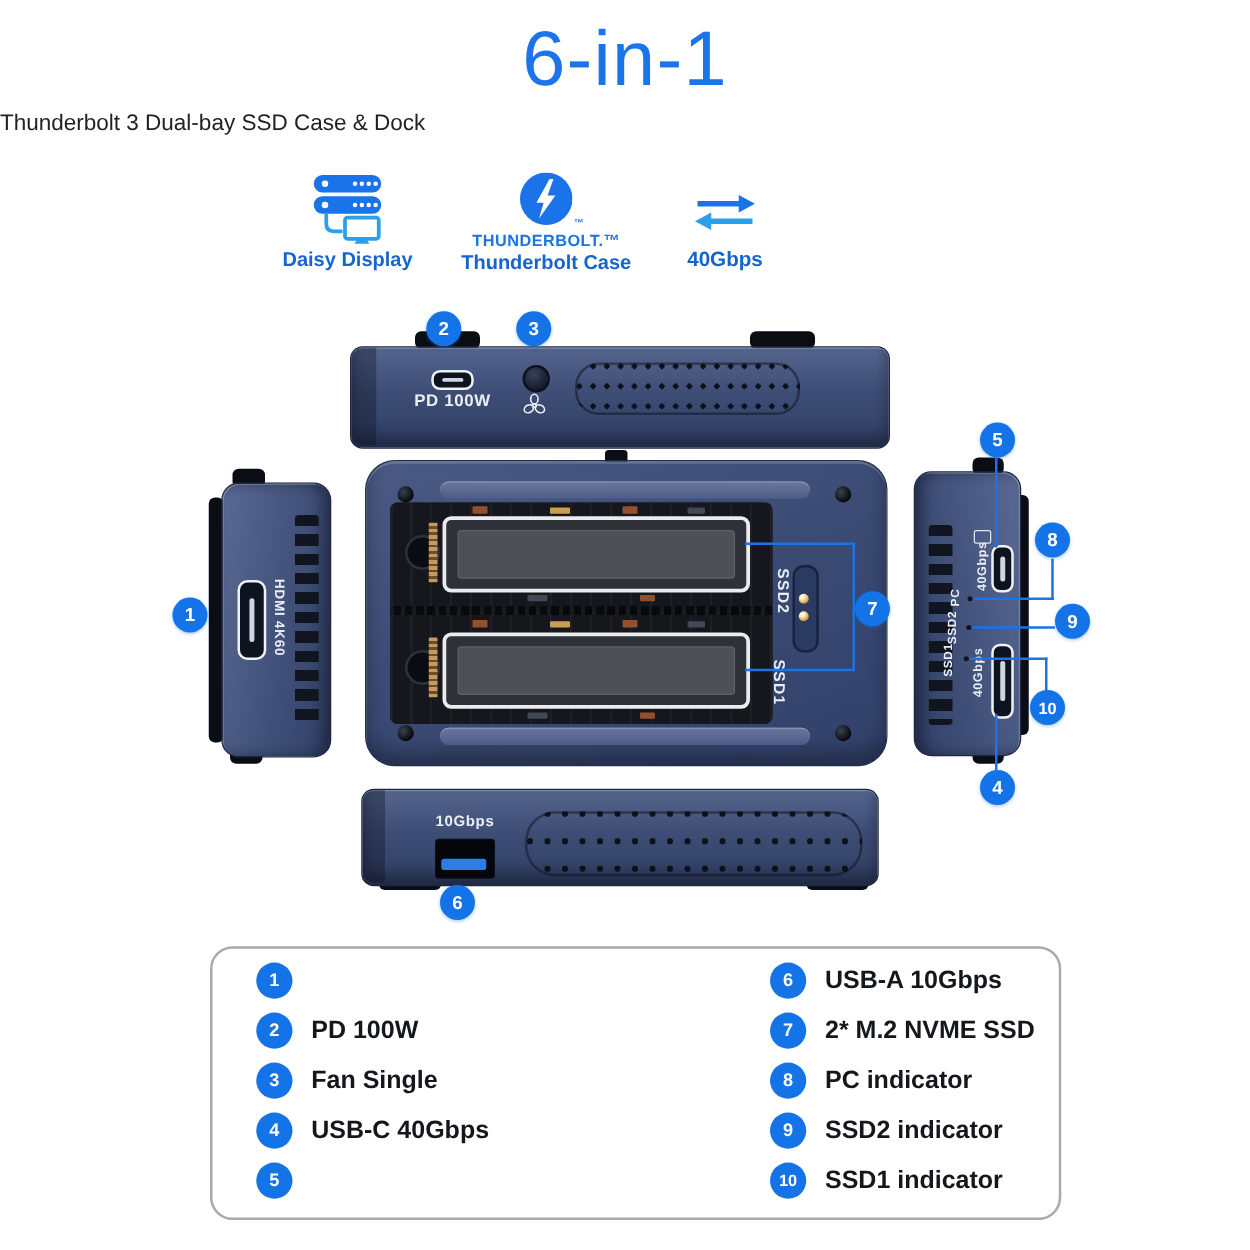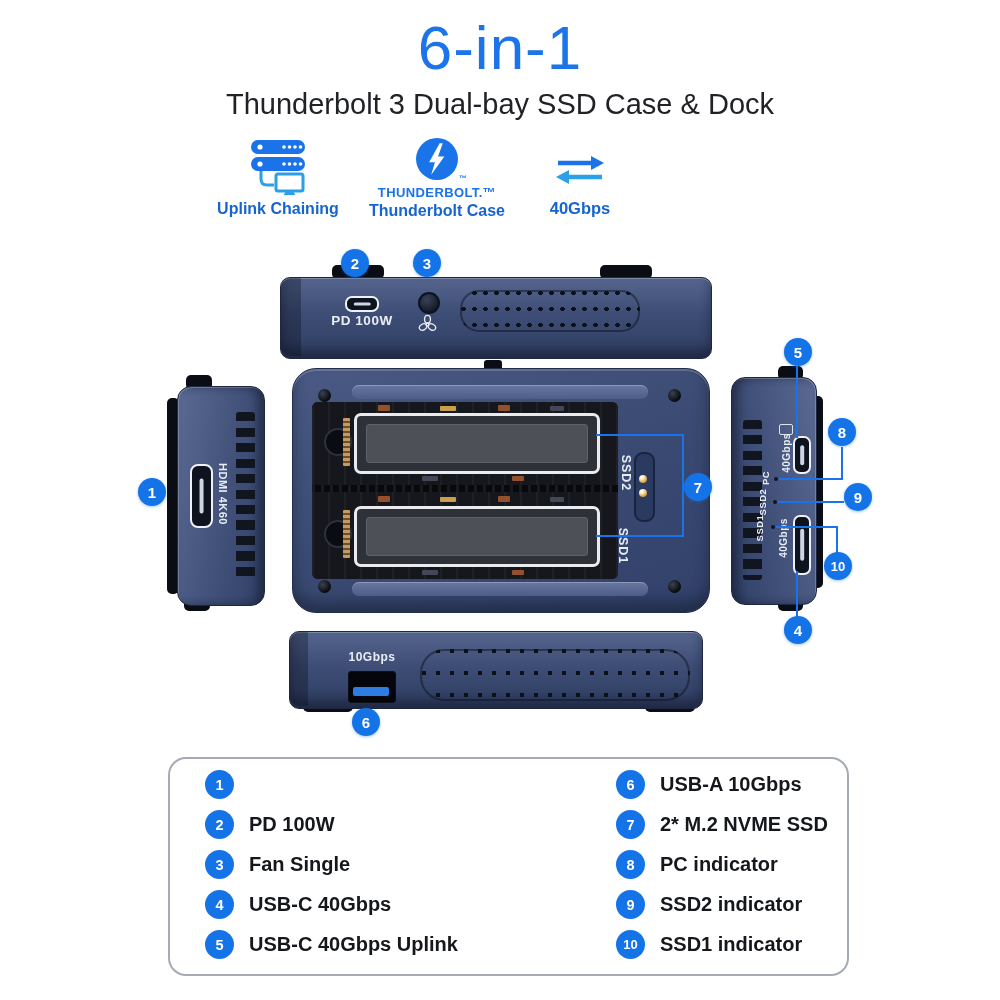--- a/index.html
+++ b/index.html
@@ -3,21 +3,21 @@
 <meta charset="utf-8">
 <style>
   html,body{margin:0;padding:0;background:#fff;}
   .stage{position:relative;width:1000px;height:1000px;background:#ffffff;overflow:hidden;
          font-family:"Liberation Sans",sans-serif;margin:0 auto;}
   .abs{position:absolute;}
 
   
   .title{top:12px;left:0;width:100%;text-align:center;font-size:62px;font-weight:400;
          color:#1b74ea;letter-spacing:1px;}
-  .subtitle{top:88px;left:0;width:100%;text-align:center;font-size:29px;color:#202226;}
+  .subtitle{top:88px;left:0;width:100%;text-align:left;font-size:18px;color:#202226;}
 
   
   .feat{display:flex;flex-direction:column;align-items:center;}
   .feat .iconwrap{flex:1;display:flex;align-items:center;justify-content:center;}
   .cap{font-size:16.5px;font-weight:700;color:#1664cf;white-space:nowrap;}
   .brand{font-size:13px;font-weight:800;color:#1a73e8;letter-spacing:.4px;white-space:nowrap;}
 
   
   .body-h{background:linear-gradient(180deg,#55658e,#3d4d75 45%,#2f3e62);
           border:1px solid #1d2741;border-radius:10px;
@@ -112,21 +112,21 @@
         <circle cx="14" cy="26" r="2.6" fill="#fff"></circle>
         <circle cx="38" cy="26" r="1.8" fill="#fff"></circle>
           <circle cx="43.5" cy="26" r="1.8" fill="#fff"></circle>
         <circle cx="49" cy="26" r="1.8" fill="#fff"></circle>
           <circle cx="54.5" cy="26" r="1.8" fill="#fff"></circle>
         <path d="M15 33 v8 q0 6 6 6 h7" fill="none" stroke="#2b9fe8" stroke-width="3"></path>
         <rect x="30" y="36" width="27" height="17" rx="2" fill="none" stroke="#2b9fe8" stroke-width="3"></rect>
         <path d="M40 53 h7 l2.5 4 h-12 z" fill="#2b9fe8"></path>
       </svg>
     </div>
-    <div class="cap" style="font-size:16px;">Uplink Chaining</div>
+    <div class="cap" style="font-size:16px;">Daisy Display</div>
   </div>
 
   <div class="abs feat" style="left:362px;top:132px;width:150px;height:88px;">
     <div class="iconwrap" style="position:relative;">
       <svg width="42" height="42" viewBox="0 0 40 40">
         <circle cx="20" cy="20" r="20" fill="#1a73e8"></circle>
         <path d="M22.5 5 L12.5 23 h5.5 L14.5 35 L27 17.5 h-6 L25.5 5 z" fill="#fff"></path>
       </svg>
       <span style="position:absolute;right:-9px;bottom:2px;font-size:8px;color:#1a73e8;font-weight:700;">™</span>
     </div>
@@ -278,21 +278,20 @@
     <div class="lrow" style="left:35px;top:91px;">
       <span class="lnum">3</span>
       <span class="llabel">Fan Single</span>
     </div>
     <div class="lrow" style="left:35px;top:131px;">
       <span class="lnum">4</span>
       <span class="llabel">USB-C 40Gbps</span>
     </div>
     <div class="lrow" style="left:35px;top:171px;">
       <span class="lnum">5</span>
-      <span class="llabel">USB-C 40Gbps Uplink</span>
     </div>
     <div class="lrow" style="left:446px;top:11px;">
       <span class="lnum">6</span>
       <span class="llabel">USB-A 10Gbps</span>
     </div>
     <div class="lrow" style="left:446px;top:51px;">
       <span class="lnum">7</span>
       <span class="llabel">2* M.2 NVME SSD</span>
     </div>
     <div class="lrow" style="left:446px;top:91px;">

